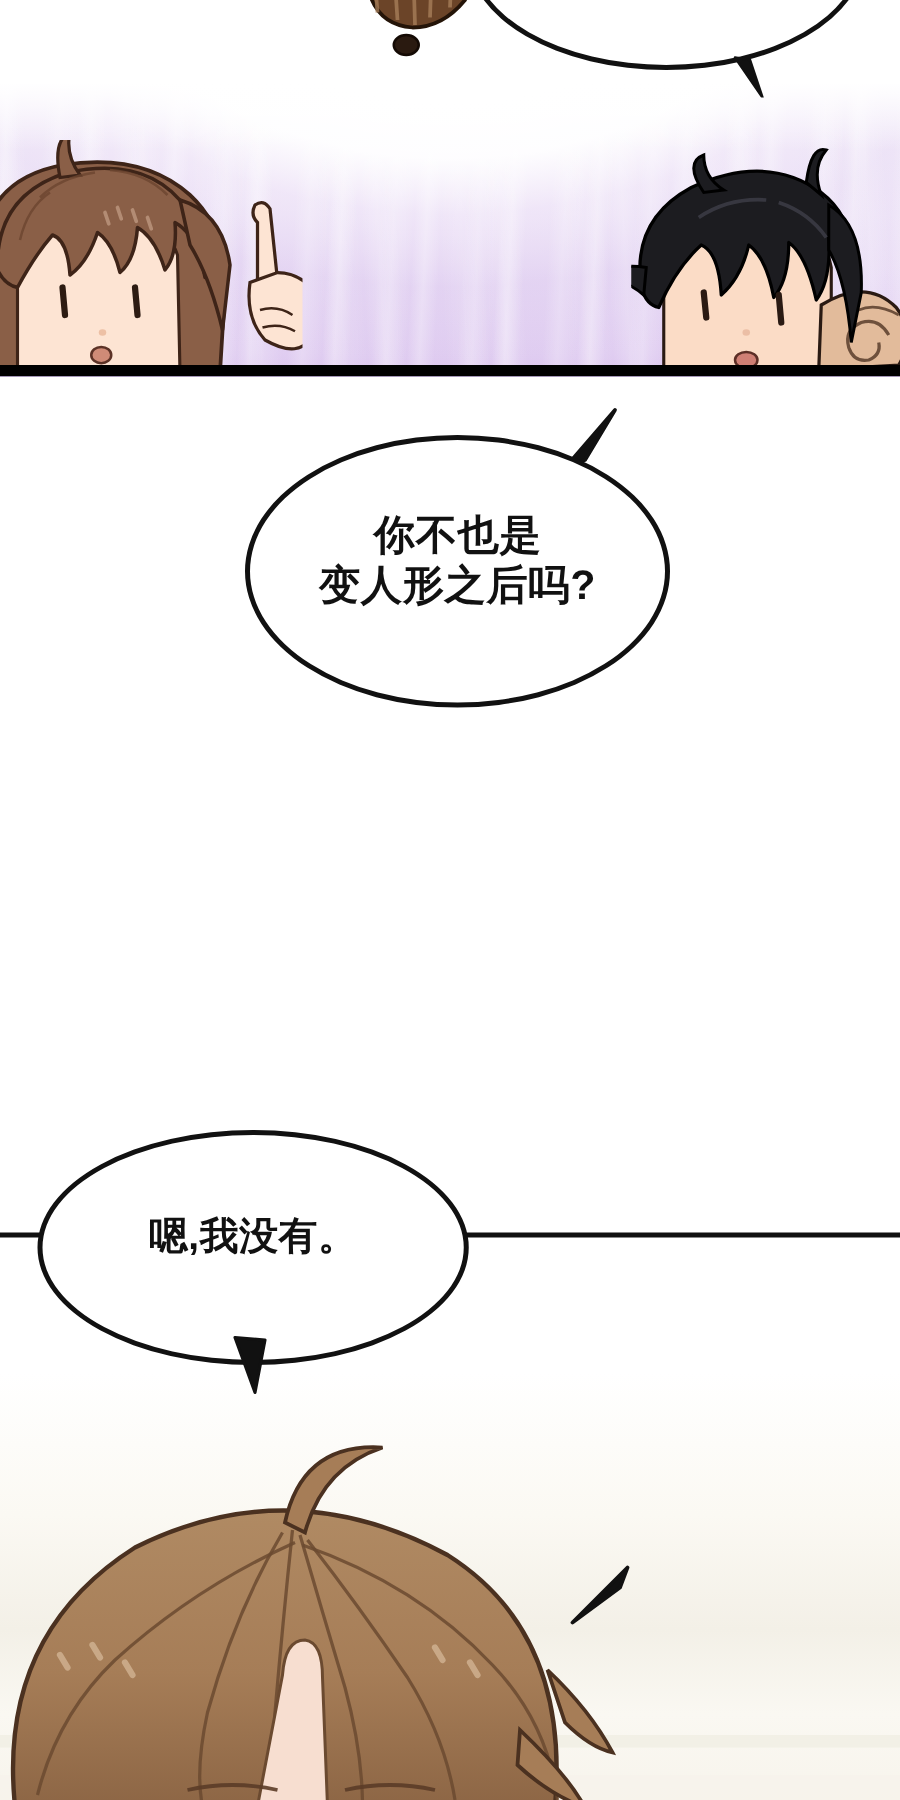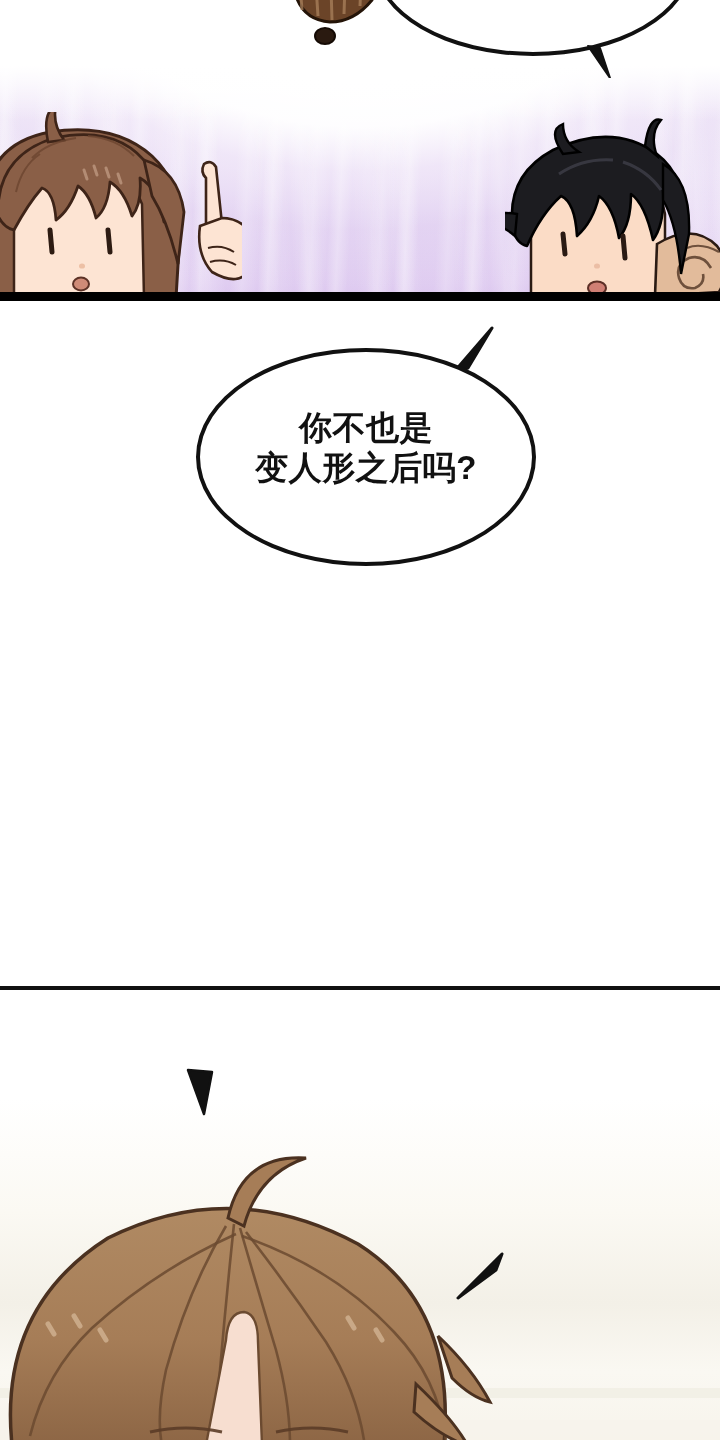--- a/index.html
+++ b/index.html
@@ -189,20 +189,23 @@
   <svg class="tail-a" viewBox="0 0 42 48">
     <path d="M2 46 L40 2 L16 42 Z" fill="#111" stroke="#111" stroke-width="3" stroke-linejoin="round"></path>
   </svg>
   <div class="bub bub-a">
     <span class="txt">你不也是
 变人形之后吗?</span>
   </div>
 
   <div class="hline"></div>
 
+  <div class="bub bub-b">
+    <span class="txt">嗯,我没有。</span>
+  </div>
   <svg class="tail-b" viewBox="0 0 34 48">
     <path d="M4 2 L20 46 L28 4 Z" fill="#111" stroke="#111" stroke-width="2.5" stroke-linejoin="round"></path>
   </svg>
 
   <svg class="tail-c" viewBox="0 0 48 48">
     <path d="M46 2 L2 46 L40 18 Z" fill="#111" stroke="#111" stroke-width="3" stroke-linejoin="round"></path>
   </svg>
 
   <svg class="head-bottom" viewBox="0 0 520 305">
     <defs>

